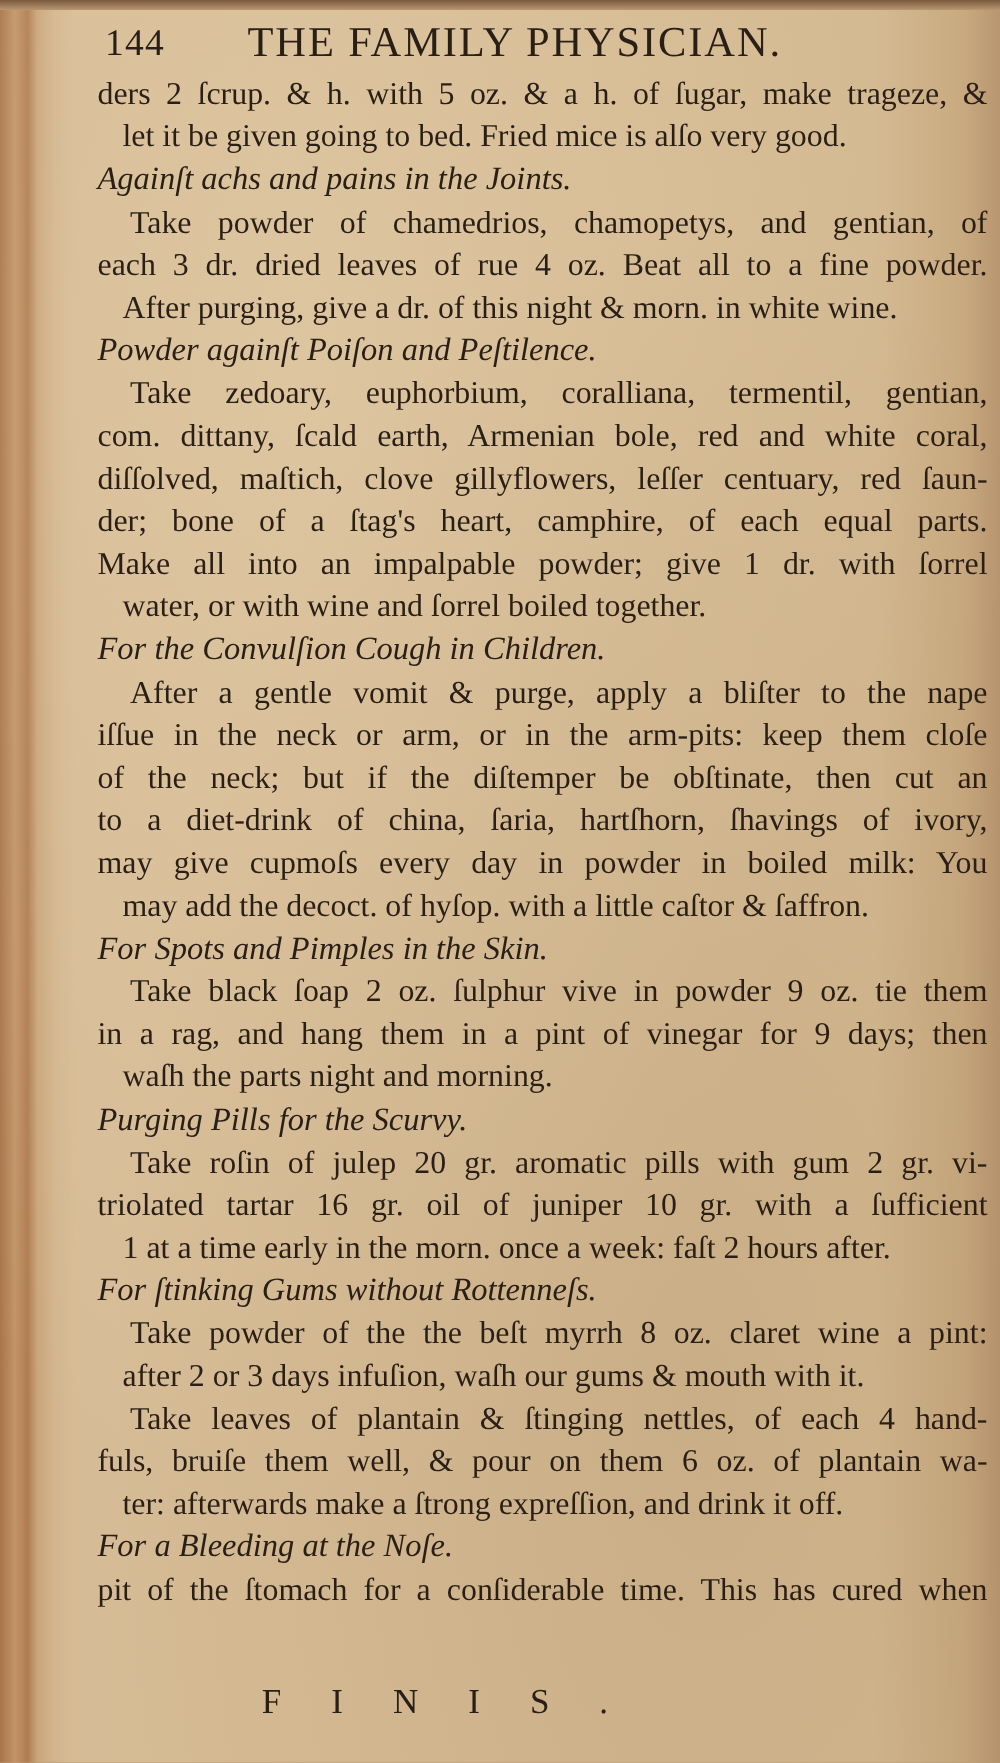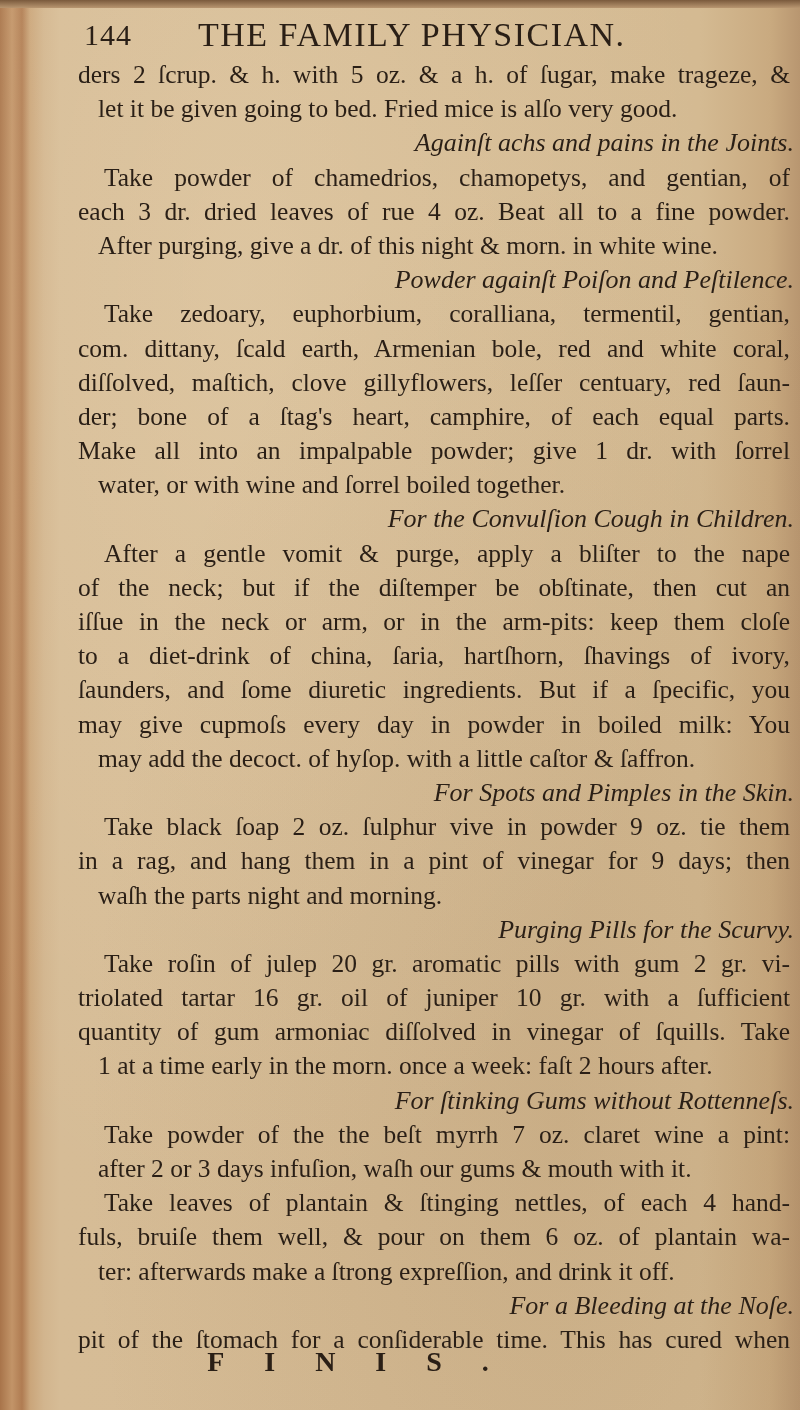--- a/index.html
+++ b/index.html
@@ -38,25 +38,25 @@
   .running-title { position: absolute; left: 120px; top: 2px; font-size: 34px; letter-spacing: 1.5px; }
   .line {
     font-size: 25.5px; line-height: 34.2px; height: 34.2px;
     white-space: nowrap; text-align: justify; text-align-last: justify;
     padding-right: 4px;
   }
   .line.last { text-align-last: left; margin-left: 20px; }
   .line.indent { padding-left: 26px; }
   .heading {
     font-style: italic; font-size: 26px; line-height: 34.2px; height: 34.2px;
-    text-align: right; white-space: nowrap;
+    text-align: left; white-space: nowrap;
   }
   .finis {
     position: absolute; left: 0; width: 716px; top: 1346px;
-    text-align: center; font-size: 28px; font-weight: bold; letter-spacing: 40px;
+    text-align: center; font-size: 28px; font-weight: normal; letter-spacing: 40px;
     padding-left: 20px; box-sizing: border-box;
   }
 </style>
 </head>
 <body>
 
 <div class="page">
   <div class="top-edge"></div>
   <div class="text-block">
     <div class="running-head">
@@ -72,37 +72,35 @@
         <div class="line last">After purging, give a dr. of this night &amp; morn. in white wine.</div>
         <div class="heading">Powder againſt Poiſon and Peſtilence.</div>
         <div class="line indent">Take zedoary, euphorbium, coralliana, termentil, gentian,</div>
         <div class="line">com. dittany, ſcald earth, Armenian bole, red and white coral,</div>
         <div class="line">diſſolved, maſtich, clove gillyflowers, leſſer centuary, red ſaun-</div>
         <div class="line">der; bone of a ſtag's heart, camphire, of each equal parts.</div>
         <div class="line">Make all into an impalpable powder; give 1 dr. with ſorrel</div>
         <div class="line last">water, or with wine and ſorrel boiled together.</div>
         <div class="heading">For the Convulſion Cough in Children.</div>
         <div class="line indent">After a gentle vomit &amp; purge, apply a bliſter to the nape</div>
+        <div class="line">iſſue in the neck or arm, or in the arm-pits: keep them cloſe</div>
         <div class="line">of the neck; but if the diſtemper be obſtinate, then cut an</div>
-        <div class="line">iſſue in the neck or arm, or in the arm-pits: keep them cloſe</div>
         <div class="line">to a diet-drink of china, ſaria, hartſhorn, ſhavings of ivory,</div>
-        <div class="line">ſaunders, and ſome diuretic ingredients. But if a ſpecific, you</div>
         <div class="line">may give cupmoſs every day in powder in boiled milk: You</div>
         <div class="line last">may add the decoct. of hyſop. with a little caſtor &amp; ſaffron.</div>
         <div class="heading">For Spots and Pimples in the Skin.</div>
         <div class="line indent">Take black ſoap 2 oz. ſulphur vive in powder 9 oz. tie them</div>
         <div class="line">in a rag, and hang them in a pint of vinegar for 9 days; then</div>
         <div class="line last">waſh the parts night and morning.</div>
         <div class="heading">Purging Pills for the Scurvy.</div>
         <div class="line indent">Take roſin of julep 20 gr. aromatic pills with gum 2 gr. vi-</div>
         <div class="line">triolated tartar 16 gr. oil of juniper 10 gr. with a ſufficient</div>
-        <div class="line">quantity of gum armoniac diſſolved in vinegar of ſquills. Take</div>
         <div class="line last">1 at a time early in the morn. once a week: faſt 2 hours after.</div>
         <div class="heading">For ſtinking Gums without Rottenneſs.</div>
-        <div class="line indent">Take powder of the the beſt myrrh 7 oz. claret wine a pint:</div>
+        <div class="line indent">Take powder of the the beſt myrrh 8 oz. claret wine a pint:</div>
         <div class="line last">after 2 or 3 days infuſion, waſh our gums &amp; mouth with it.</div>
         <div class="line indent">Take leaves of plantain &amp; ſtinging nettles, of each 4 hand-</div>
         <div class="line">fuls, bruiſe them well, &amp; pour on them 6 oz. of plantain wa-</div>
         <div class="line last">ter: afterwards make a ſtrong expreſſion, and drink it off.</div>
         <div class="heading">For a Bleeding at the Noſe.</div>
         <div class="line">pit of the ſtomach for a conſiderable time. This has cured when</div>
       </div>
   </div>
   <div class="finis">FINIS.</div>
 </div>

